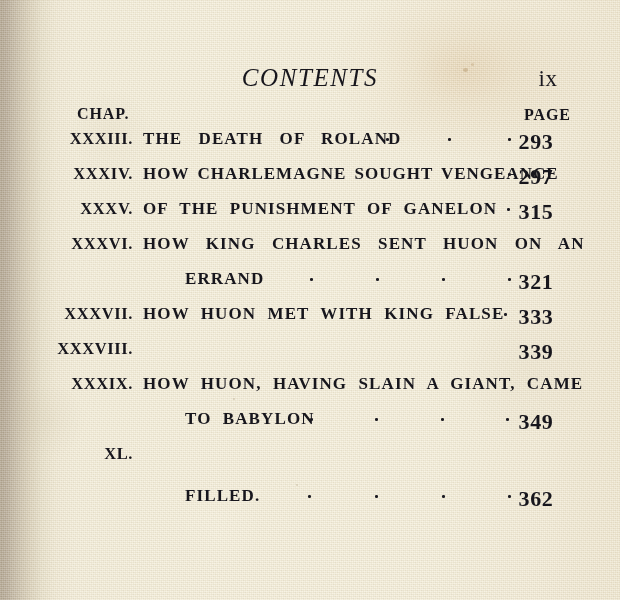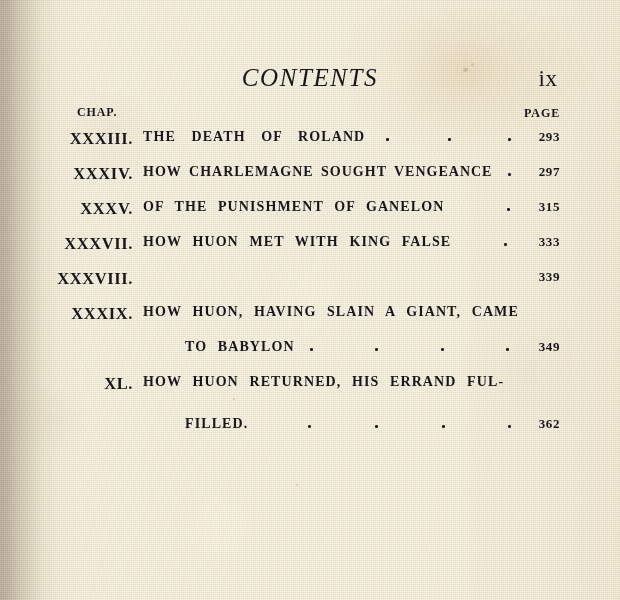--- a/index.html
+++ b/index.html
@@ -99,21 +99,21 @@
     left: 524px;
     top: 2px;
     width: 48px;
     text-align: center;
     font-size: 23px;
     letter-spacing: 0.5px;
   }
 
   .col-head {
     position: absolute;
-    font-size: 12px;
+    font-size: 16px;
     font-weight: 700;
     letter-spacing: 0.9px;
   }
   #chap-head { left: 77px; top: 105px; }
   #page-head { left: 524px; top: 106px; text-align: center; }
 
   
   #toc {
     position: absolute;
     left: 0;
@@ -133,33 +133,33 @@
     font-size: 16.5px;
     font-weight: 700;
     letter-spacing: 0.6px;
     white-space: nowrap;
     top: 0;
   }
   .title {
     position: absolute;
     left: 143px;
     top: 0;
-    font-size: 14px;
+    font-size: 17px;
     font-weight: 700;
     letter-spacing: 1.1px;
     white-space: nowrap;
   }
   .title.indent { left: 185px; }
   .pageno {
     position: absolute;
     left: 512px;
     top: 0;
     width: 48px;
-    text-align: right;
-    font-size: 13px;
+    text-align: center;
+    font-size: 22px;
     font-weight: 700;
     letter-spacing: 0.6px;
     font-variant-numeric: oldstyle-nums;
     white-space: nowrap;
   }
 
   
   .leaders {
     position: absolute;
     top: 9px;
@@ -233,20 +233,36 @@
         <div class="line">
           <span class="numeral">XXXV.</span>
           <span class="title wide">OF THE PUNISHMENT OF GANELON</span>
           <span class="leaders" style="left:507px; width:4px;">
             <i style="left:0px;"></i>
           </span>
           <span class="pageno">315</span>
         </div>
       </div>
 
+      <div class="entry">
+        <div class="line">
+          <span class="numeral">XXXVI.</span>
+          <span class="title wider">HOW KING CHARLES SENT HUON ON AN</span>
+        </div>
+        <div class="line">
+          <span class="title indent wide">ERRAND</span>
+          <span class="leaders" style="left:310px; width:202px;">
+            <i style="left:0px;"></i>
+              <i style="left:66px;"></i>
+              <i style="left:132px;"></i>
+              <i style="left:198px;"></i>
+          </span>
+          <span class="pageno">321</span>
+        </div>
+      </div>
 
       <div class="entry">
         <div class="line">
           <span class="numeral">XXXVII.</span>
           <span class="title wide">HOW HUON MET WITH KING FALSE</span>
           <span class="leaders" style="left:504px; width:4px;">
             <i style="left:0px;"></i>
           </span>
           <span class="pageno">333</span>
         </div>
@@ -272,21 +288,20 @@
               <i style="left:131px;"></i>
               <i style="left:196px;"></i>
           </span>
           <span class="pageno">349</span>
         </div>
       </div>
 
       <div class="entry">
         <div class="line" style="height:42px;padding-left:48px;">
           <span class="numeral">XL.</span>
-          <span class="title wide">HOW HUON RETURNED, HIS ERRAND FUL-</span>
         </div>
         <div class="line">
           <span class="title indent wide">FILLED.</span>
           <span class="leaders" style="left:308px; width:202px;">
             <i style="left:0px;"></i>
               <i style="left:67px;"></i>
               <i style="left:134px;"></i>
               <i style="left:200px;"></i>
           </span>
           <span class="pageno">362</span>

